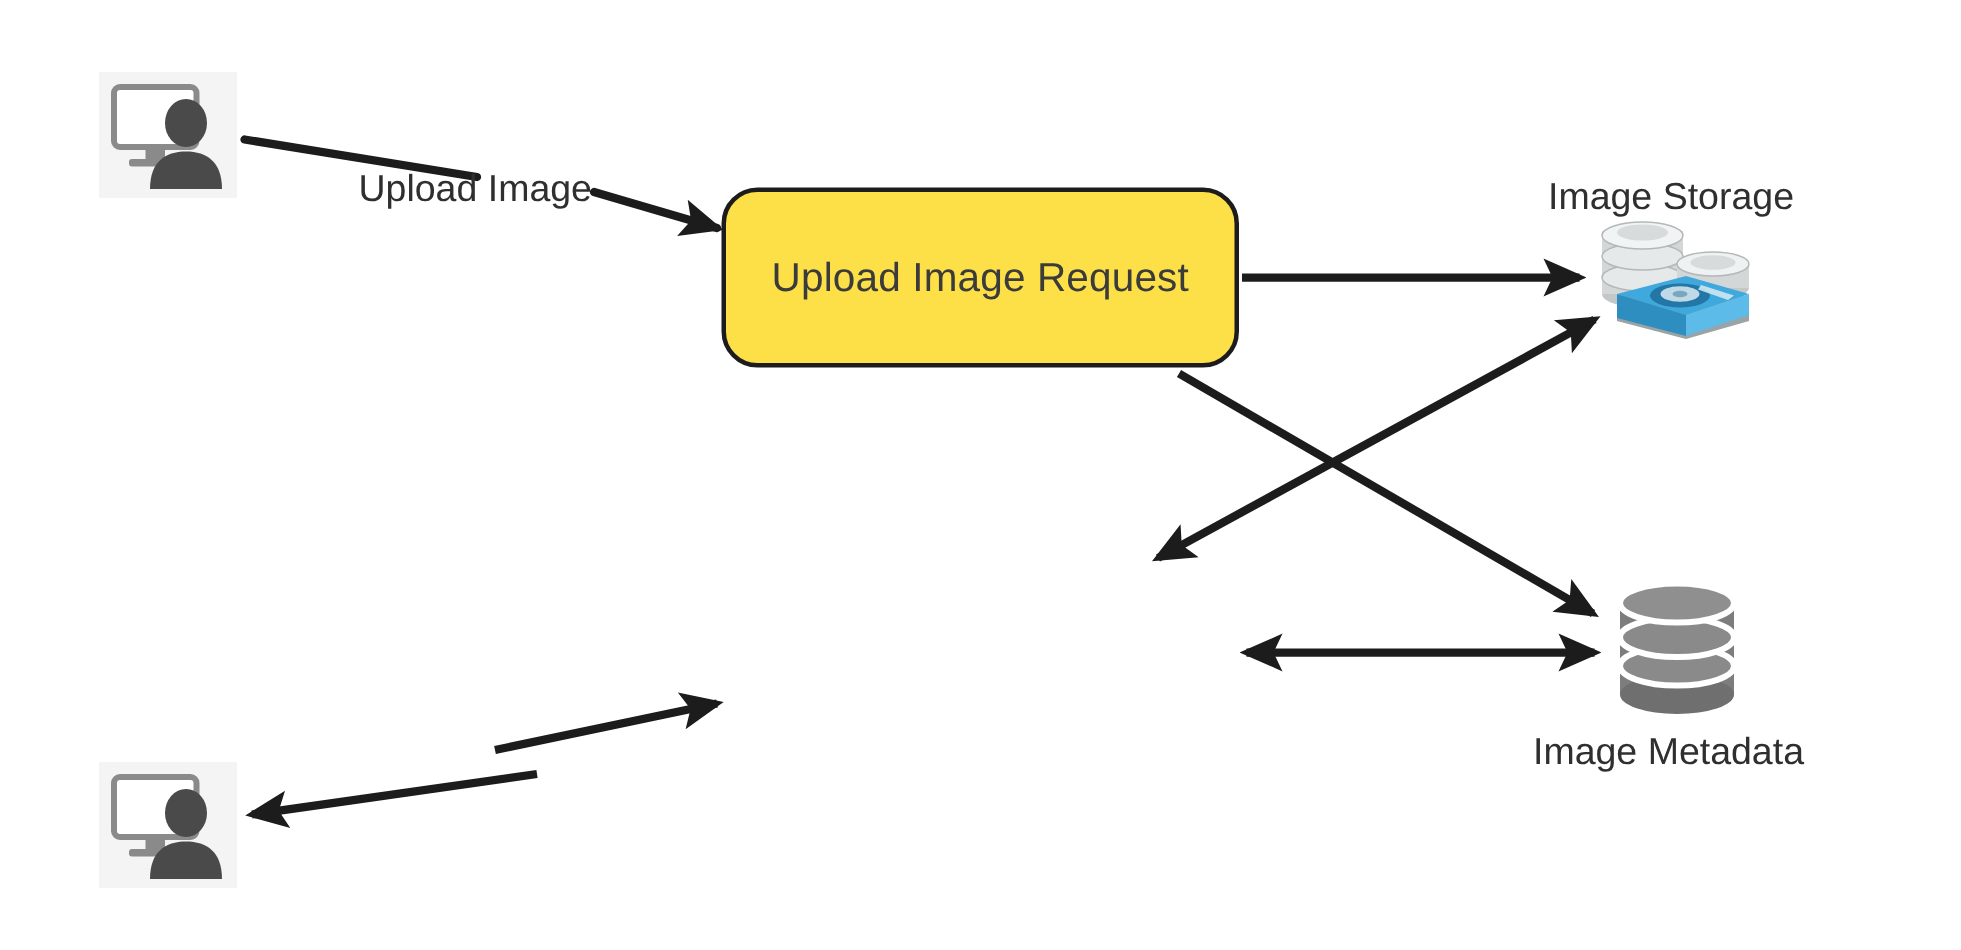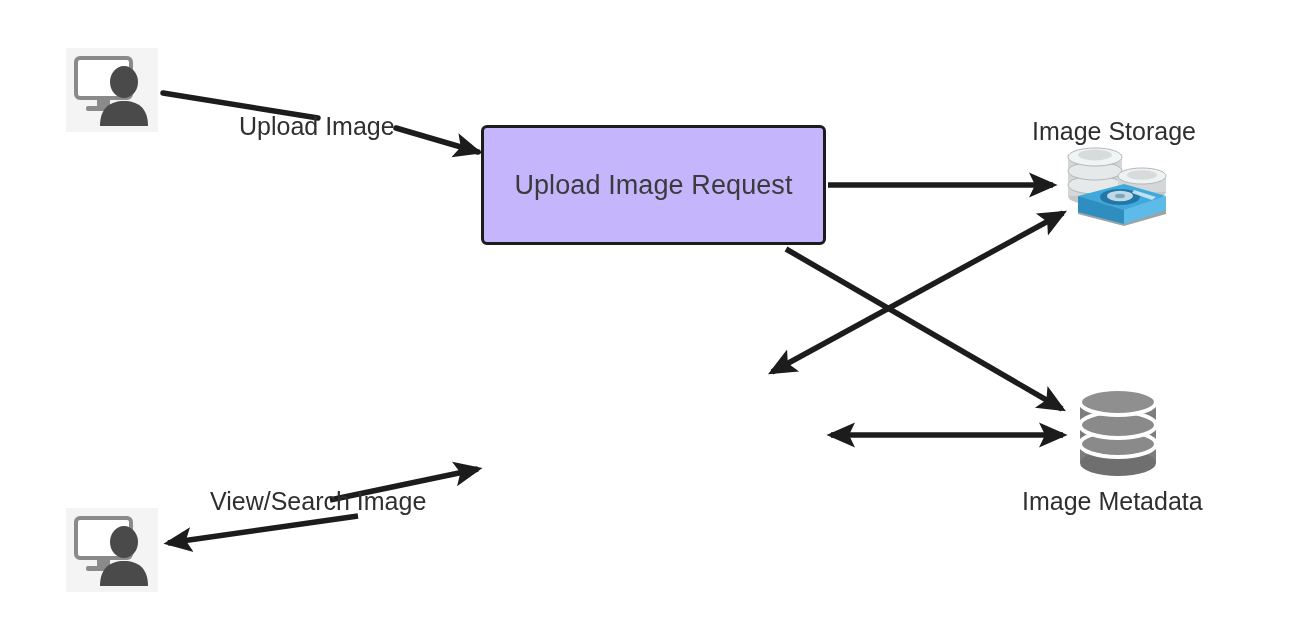--- a/index.html
+++ b/index.html
@@ -24,23 +24,23 @@
     top: 0;
     width: 1307px;
     height: 633px;
     pointer-events: none;
   }
 
   
   .proc-box {
     position: absolute;
     box-sizing: border-box;
-    background: #c4b5fd;
+    background: #fde047;
     border: 3px solid #1c1c1c;
-    border-radius: 6px;
+    border-radius: 24px;
     display: flex;
     align-items: center;
     justify-content: center;
     z-index: 3;
   }
   .proc-label {
     font-size: 27px;
     color: #3b3b3b;
     letter-spacing: 0.1px;
     white-space: nowrap;
@@ -160,21 +160,20 @@
     </svg>
   </div>
 
   <div class="proc-box" id="box-upload">
     <span class="proc-label">Upload Image Request</span>
   </div>
 
 
   <div class="edge-label" id="label-upload-image">Upload Image</div>
 
-  <div class="edge-label" id="label-view-search">View/Search Image</div>
 
   <div class="node-caption" id="caption-image-storage">Image Storage</div>
 
   <div id="icon-image-storage">
     <svg viewBox="0 0 108 88" width="108" height="88" xmlns="http://www.w3.org/2000/svg">
 
       <g>
         <ellipse cx="33" cy="56" rx="27" ry="9" fill="#c3c7c8"></ellipse>
         <rect x="6" y="14" width="54" height="42" fill="#d3d7d8"></rect>
         <ellipse cx="33" cy="45" rx="27" ry="9" fill="#e6e9ea" stroke="#b3b8b9" stroke-width="1"></ellipse>

